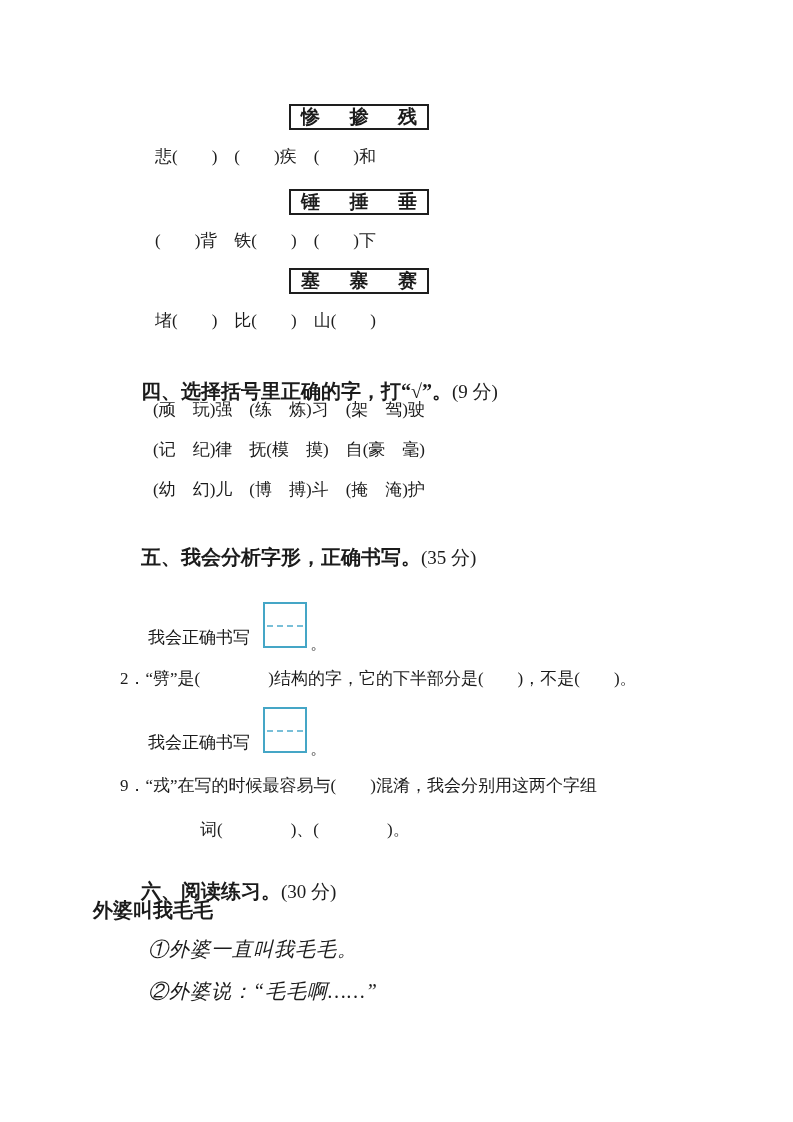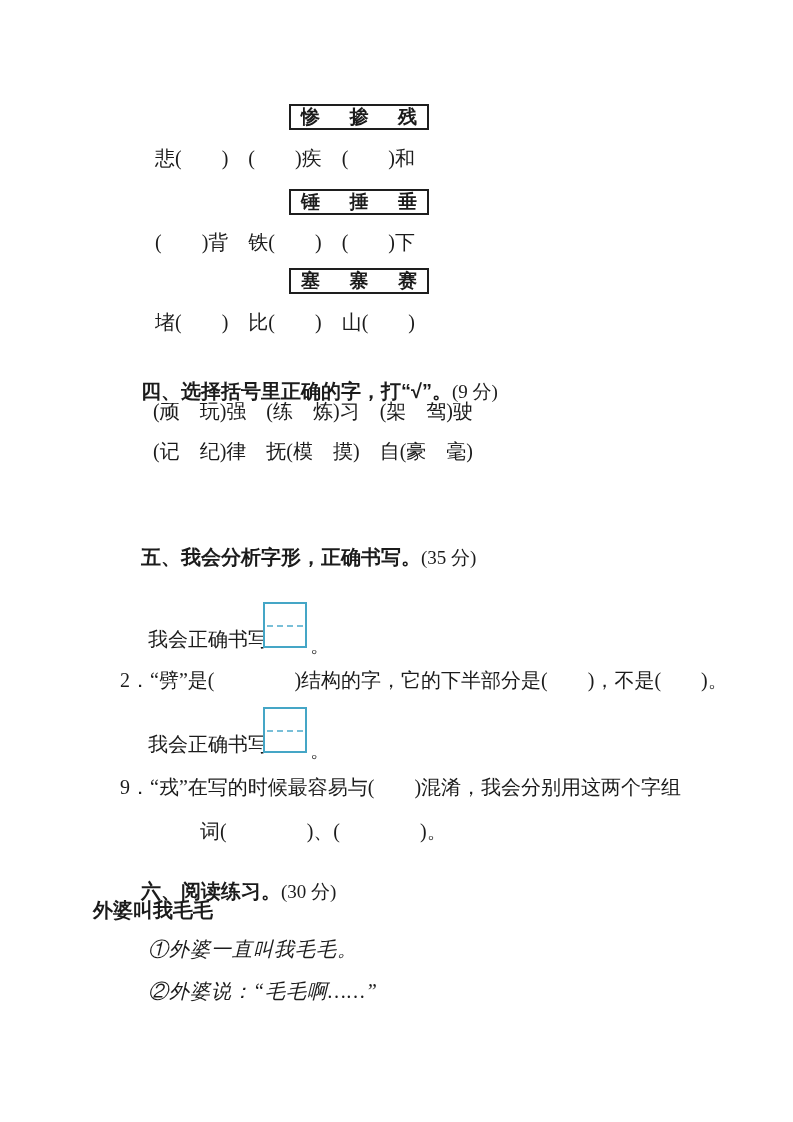--- a/index.html
+++ b/index.html
@@ -6,32 +6,32 @@
   .page {
     position:relative;
     width:793px; height:1122px;
     background:#ffffff;
     color:#1b1b1b;
     font-family:"Liberation Serif","DejaVu Serif",serif;
     overflow:hidden;
   }
   .t {
     position:absolute;
-    font-size:20px;
+    font-size:17px;
     line-height:1.25;
     white-space:pre;
     color:#1b1b1b;
   }
   .heading {
     position:absolute;
     white-space:pre;
     font-size:20px;
   }
   .h-cn {
-    font-family:Liberation Sans, sans-serif;
+    font-family:Liberation Serif, serif;
     font-weight:700;
   }
   .h-score {
     font-family:"Liberation Serif","DejaVu Serif",serif;
     font-weight:400;
     font-size:19px;
   }
   .char-box {
     position:absolute;
     width:140px; height:26px;
@@ -94,20 +94,21 @@
     <span>寨</span>
     <span>赛</span>
   </div>
   <div class="t" style="left:155px; top:310px;">堵(　　)　比(　　)　山(　　)</div>
 
   <div class="heading" style="left:121px; top:355px;">
     <span class="h-cn">四、选择括号里正确的字，打“√”。</span><span class="h-score">(9 分)</span>
   </div>
   <div class="t" style="left:153px; top:399px;">(顽　玩)强　(练　炼)习　(架　驾)驶</div>
   <div class="t" style="left:153px; top:439px;">(记　纪)律　抚(模　摸)　自(豪　毫)</div>
+  <div class="t" style="left:153px; top:479px;">(幼　幻)儿　(博　搏)斗　(掩　淹)护</div>
 
   <div class="heading" style="left:121px; top:521px;">
     <span class="h-cn">五、我会分析字形，正确书写。</span><span class="h-score">(35 分)</span>
   </div>
 
   <div class="t" style="left:148px; top:627px;">我会正确书写</div>
   <div class="write-box" style="left:263px; top:602px;">
     <div class="mid"></div>
   </div>
   <div class="t" style="left:310px; top:633px;">。</div>

